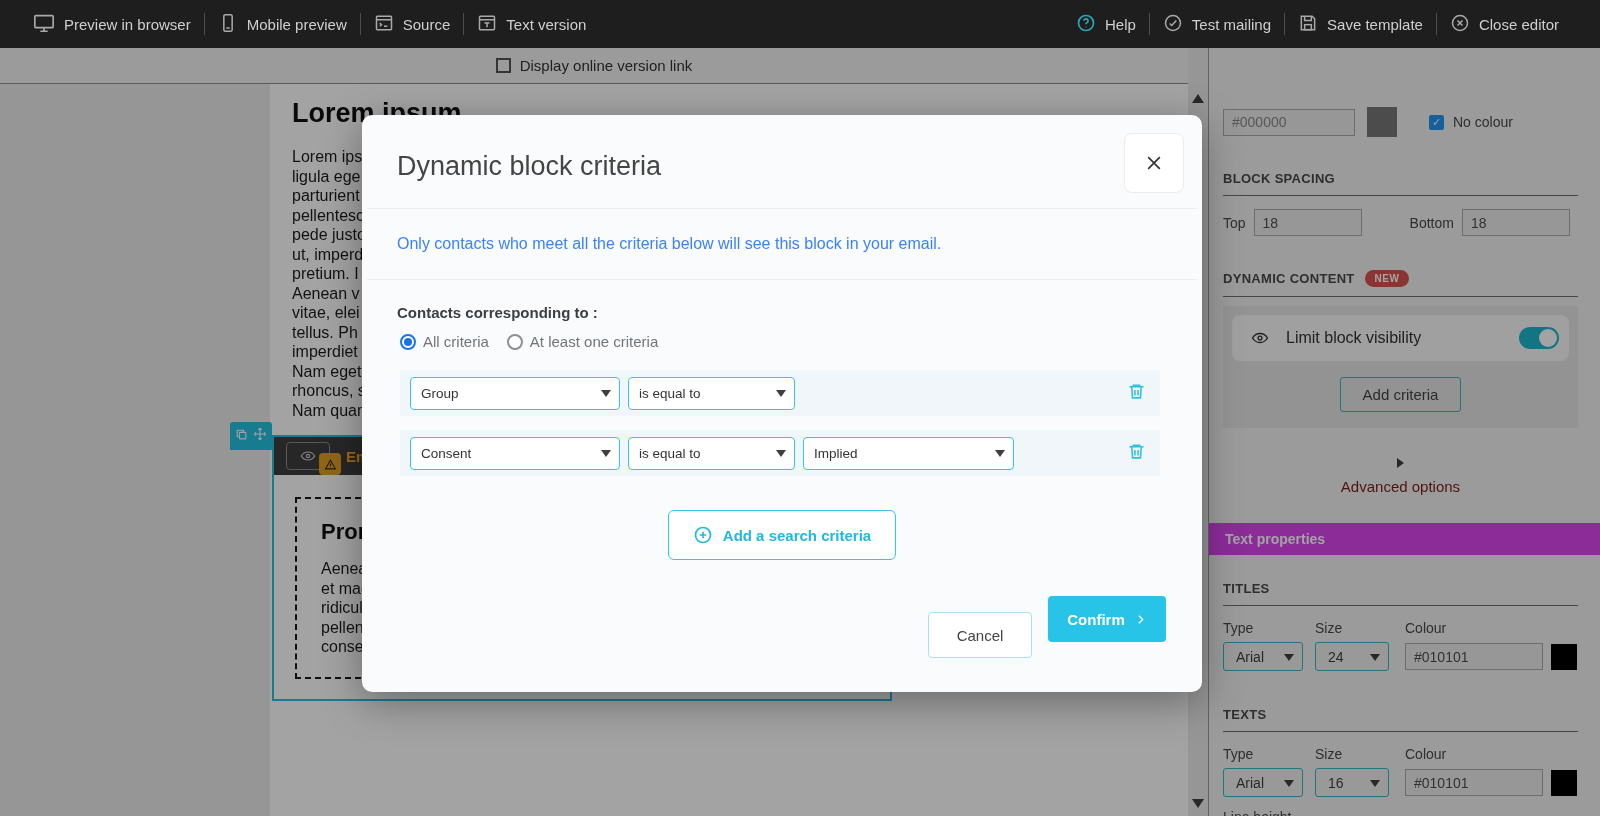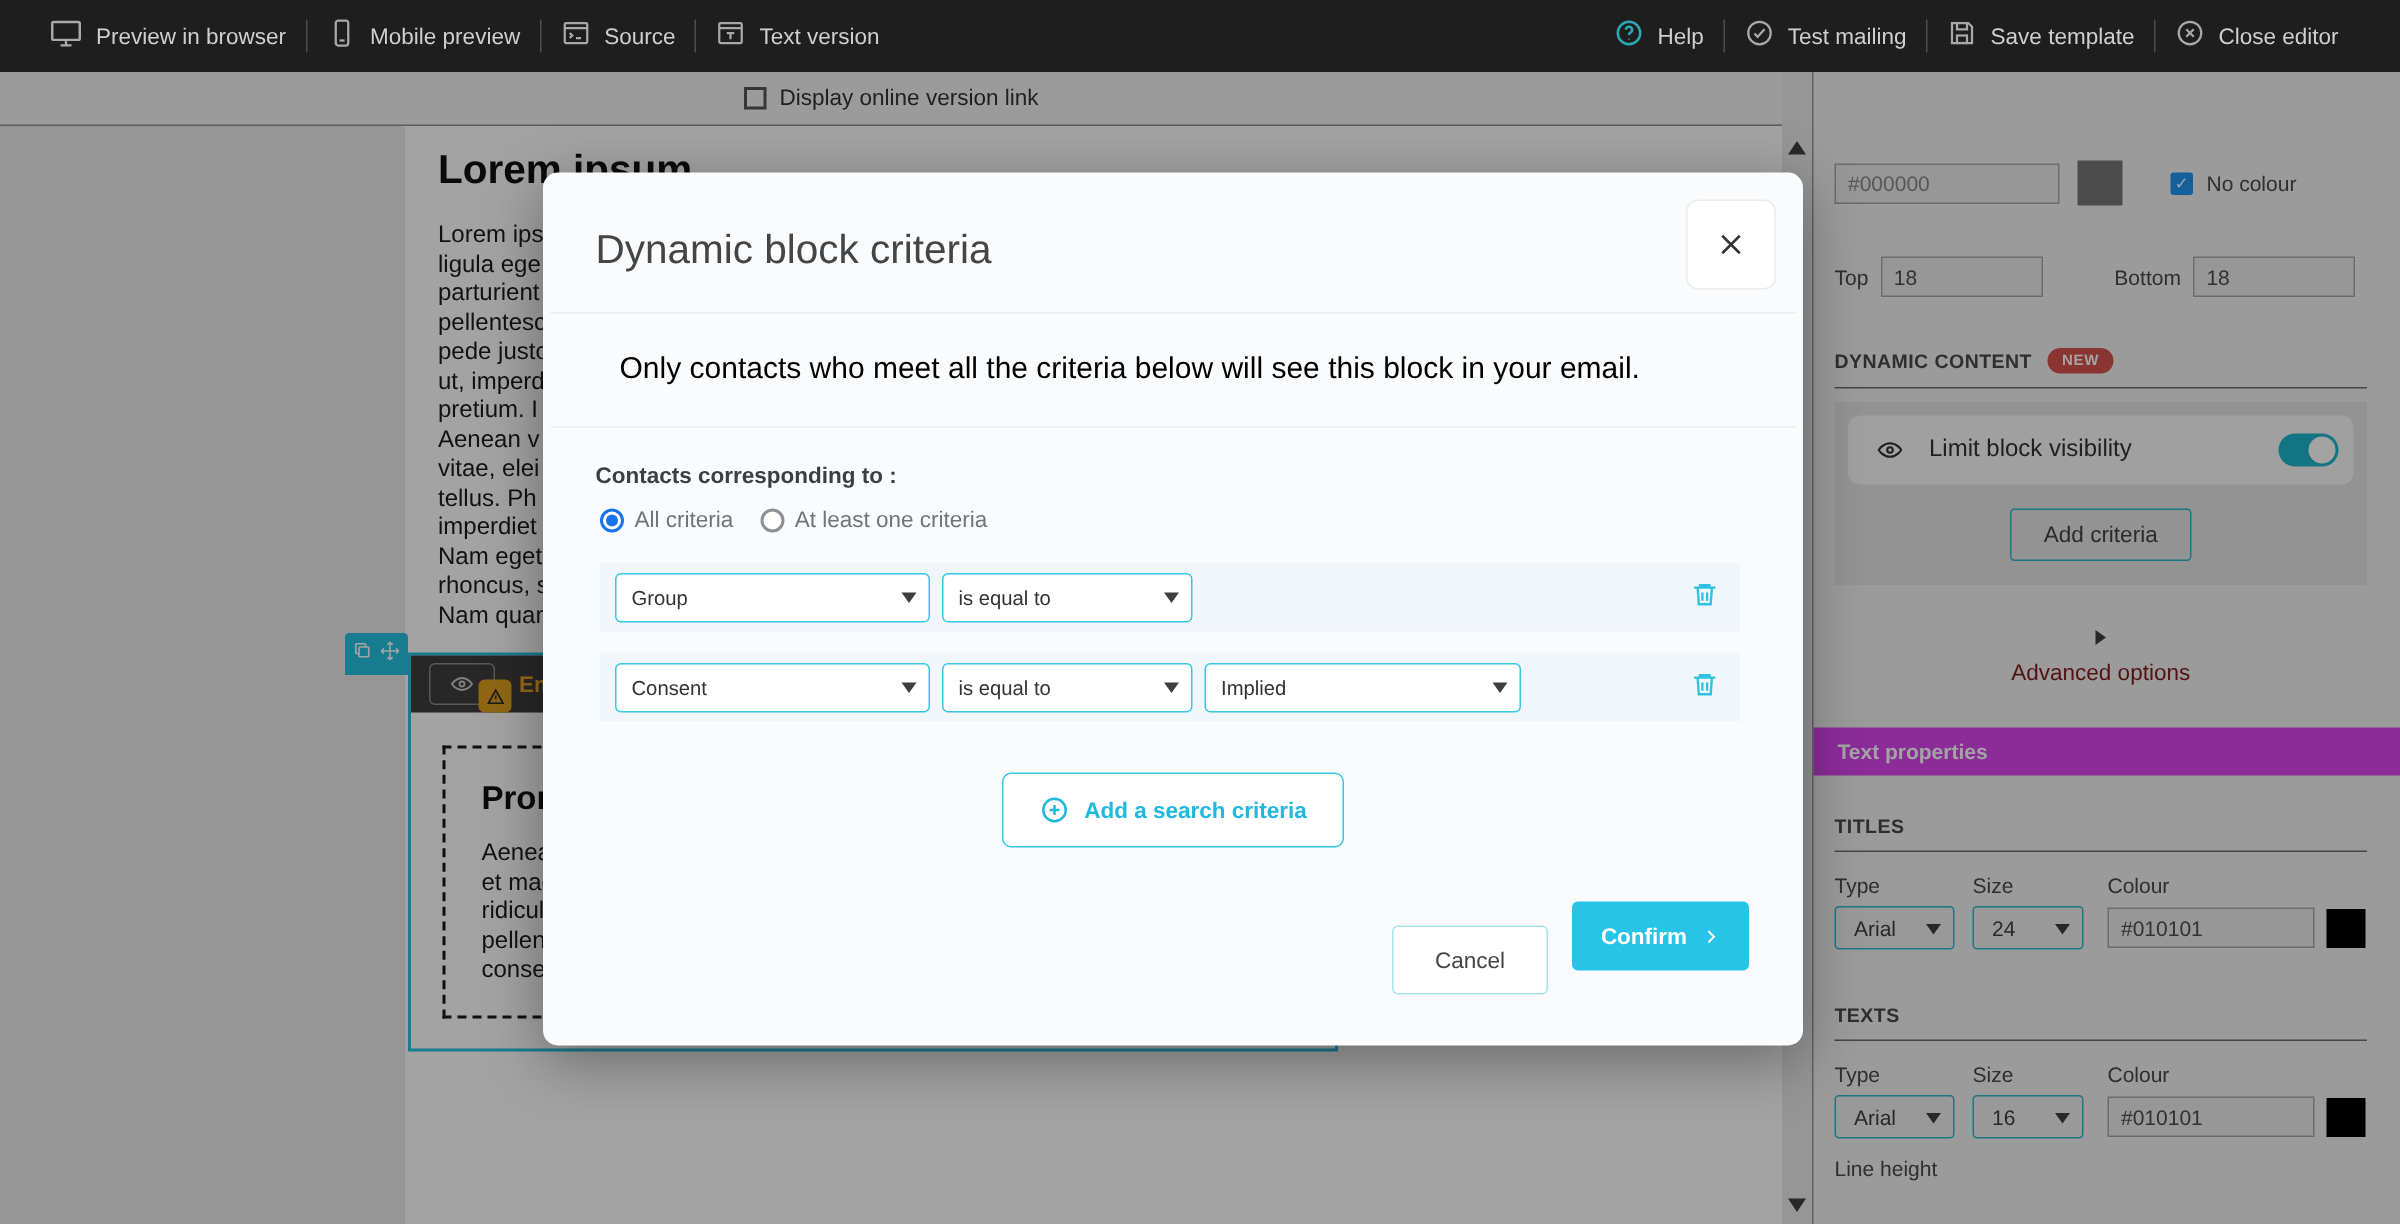--- a/index.html
+++ b/index.html
@@ -97,21 +97,21 @@
 
   
   .modal { position:absolute; left:362px; top:67px; width:840px; z-index:100;
     background:#fafbfc; border-radius:10px; box-shadow:0 10px 40px rgba(0,0,0,.35); padding-bottom:34px; }
   .modal-close { position:absolute; top:18px; right:18px; width:60px; height:60px; background:#fff;
     border:1px solid #ececec; border-radius:8px; display:flex; align-items:center; justify-content:center;
     cursor:pointer; }
   .modal-close svg { stroke:#333; }
   .modal h2 { margin:36px 0 0 35px; font-size:27px; font-weight:400; color:#454545; }
   .mdiv { height:1px; background:#e8eef3; margin:26px 5px 0; }
-  .mdesc { margin:26px 51px 0; color:#000000; font-size:20px; }
+  .mdesc { margin:26px 35px 0; color:#3b82f6; font-size:16px; }
   .mlabel { margin:24px 0 0 35px; font-weight:bold; font-size:15px; color:#3a3f44; }
   .radios { margin:12px 0 0 38px; display:flex; align-items:center; gap:18px;
     font-size:15px; color:#6f757b; }
   .radio-opt { display:flex; align-items:center; gap:7px; cursor:pointer; }
   .radio { width:16px; height:16px; border-radius:50%; border:2px solid #8a9096; display:inline-flex;
     align-items:center; justify-content:center; background:#fff; }
   .radio.checked { border-color:#1a73e8; }
   .radio.checked::after { content:""; width:8px; height:8px; border-radius:50%; background:#1a73e8; }
   .crit-rows { margin-top:20px; }
   .crit-row { margin:0 42px 14px 38px; height:46px; background:#f1f6fa; display:flex;
@@ -272,27 +272,28 @@
     </div>
   </div>
 
   <div class="vscroll">
     <span class="arr up"></span>
     <span class="arr down"></span>
   </div>
 
   <aside class="sidebar">
     <div class="sb-row">
-      <input class="sb-input" style="width: 150px; color: rgb(138, 138, 138);" readonly="" value="#000000">
+      <input class="sb-input" style="width: 132px; color: rgb(138, 138, 138);" readonly="" value="#000000">
       <span class="sw" style="width:30px;height:30px;background:#787878;margin-left:12px;"></span>
       <span class="cbx-on" style="margin-left:32px;">✓</span>
       <span class="sb-label" style="margin-left:9px;">No colour</span>
     </div>
 
     <div class="sb-section">
+      <div class="sb-title">BLOCK SPACING</div>
       <div class="sb-row">
         <span class="sb-label">Top</span>
         <input class="sb-input" style="width: 108px; margin-left: 8px;" readonly="" value="18">
         <span class="sb-label" style="margin-left:48px;">Bottom</span>
         <input class="sb-input" style="width: 108px; margin-left: 8px;" readonly="" value="18">
       </div>
     </div>
 
     <div class="sb-section">
       <div class="sb-title">

